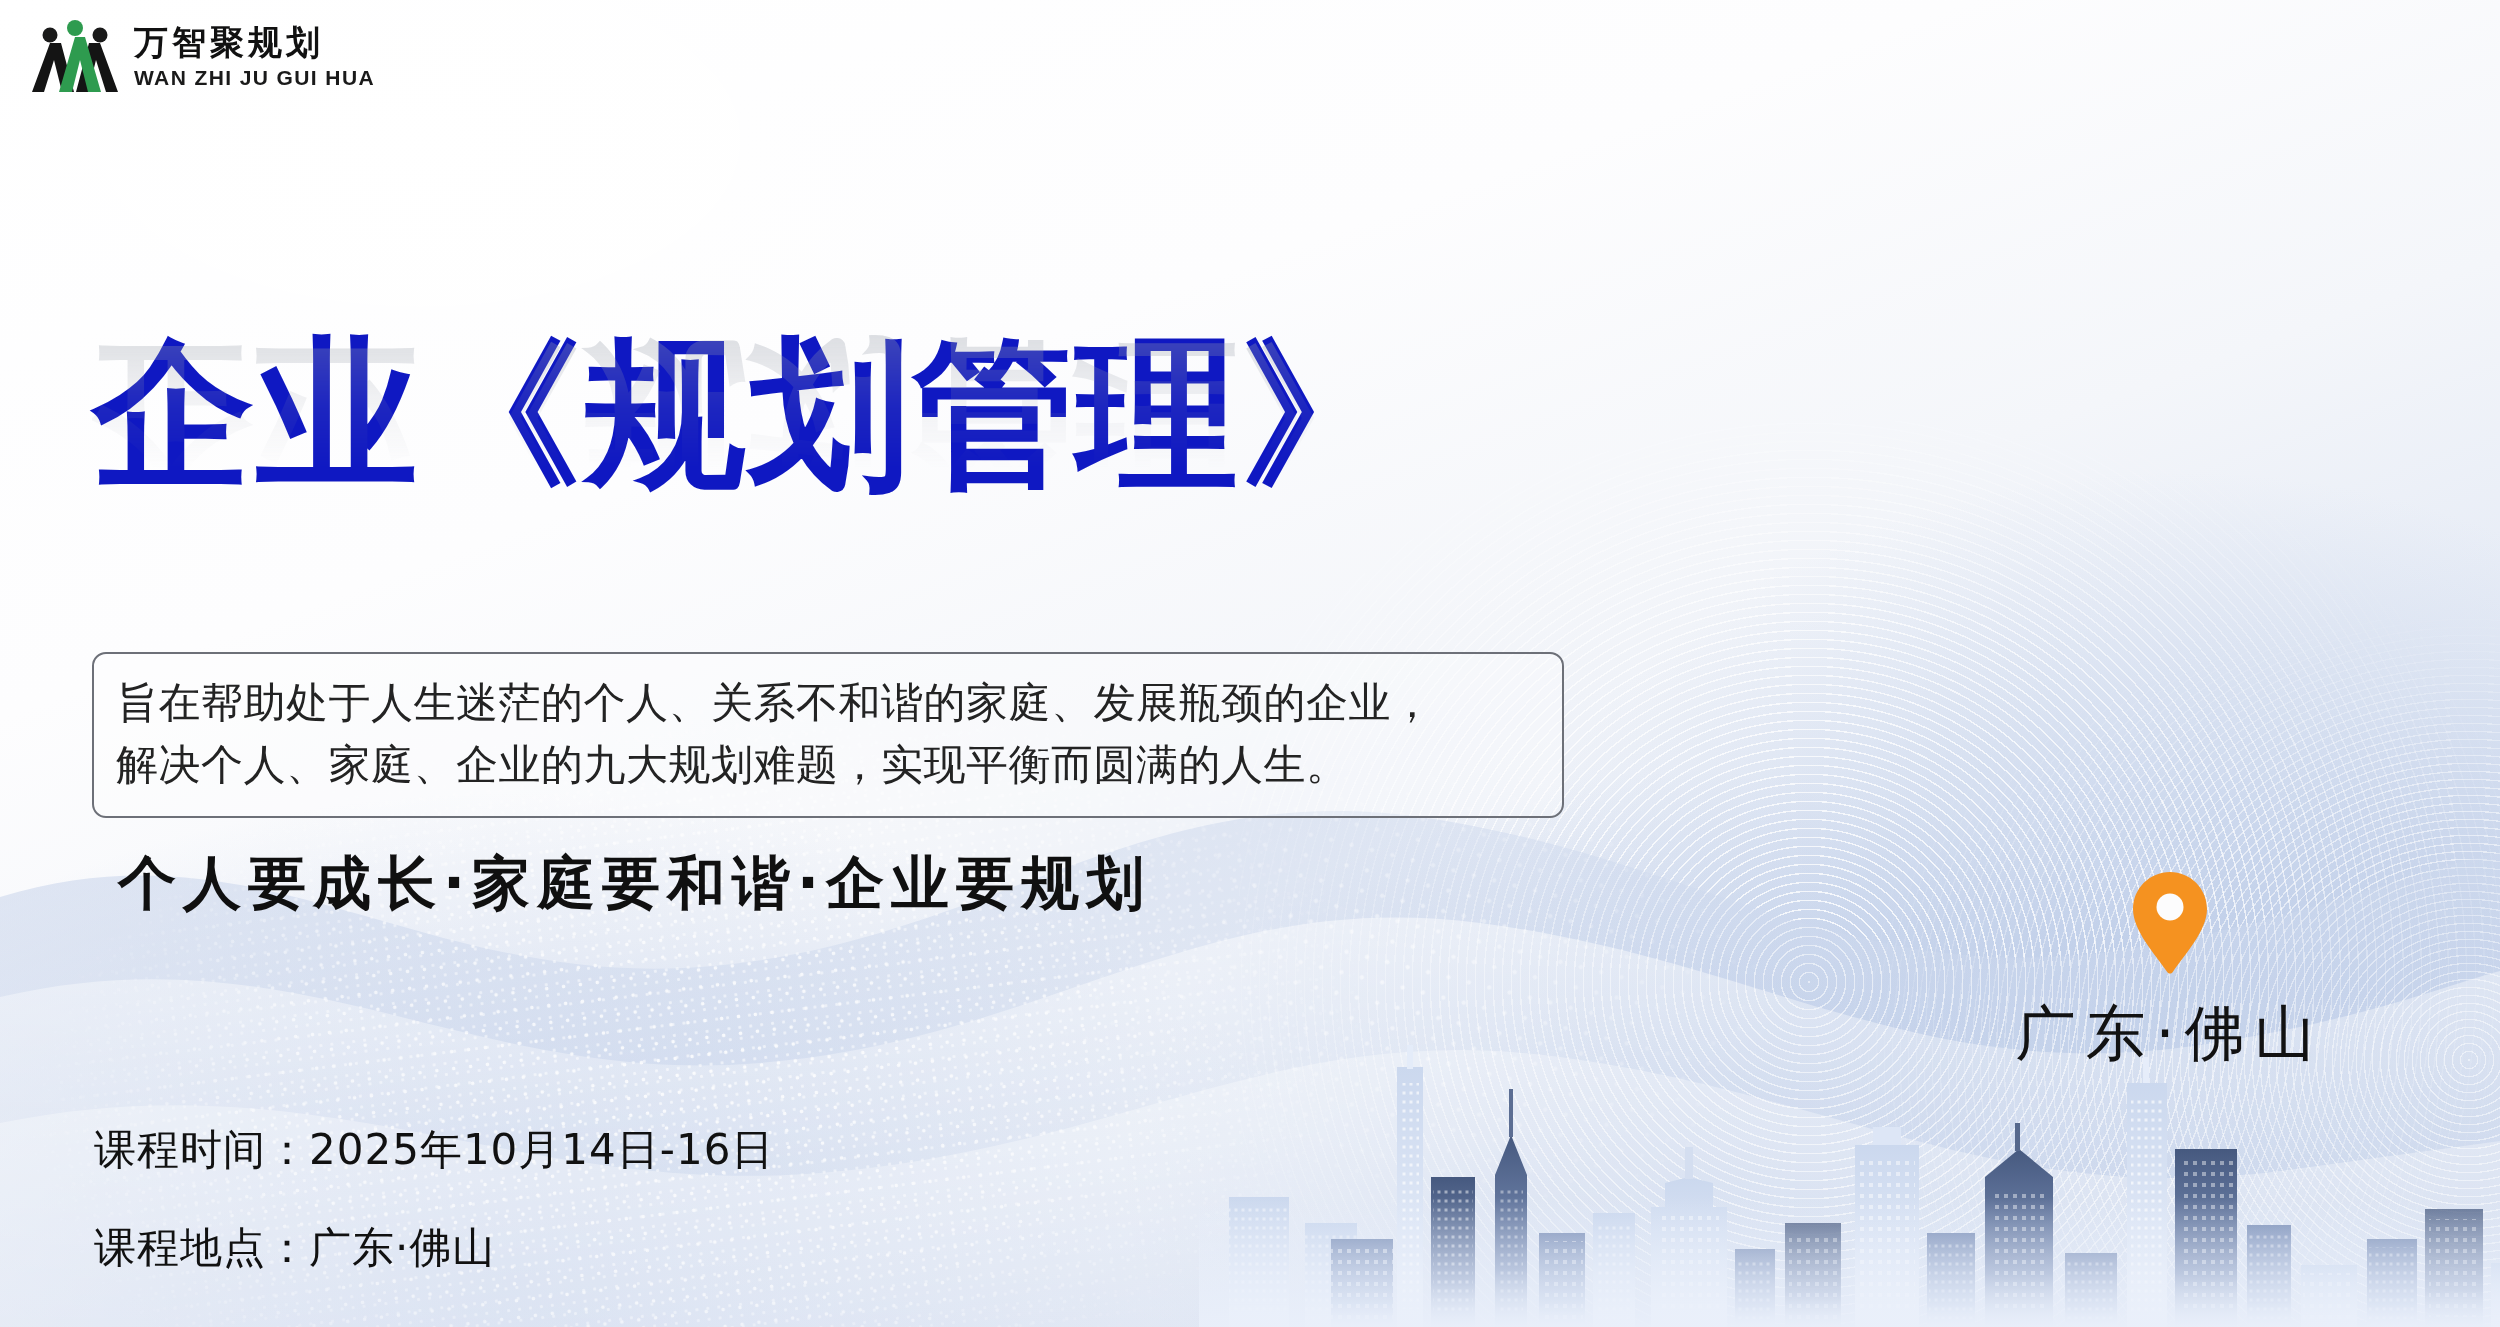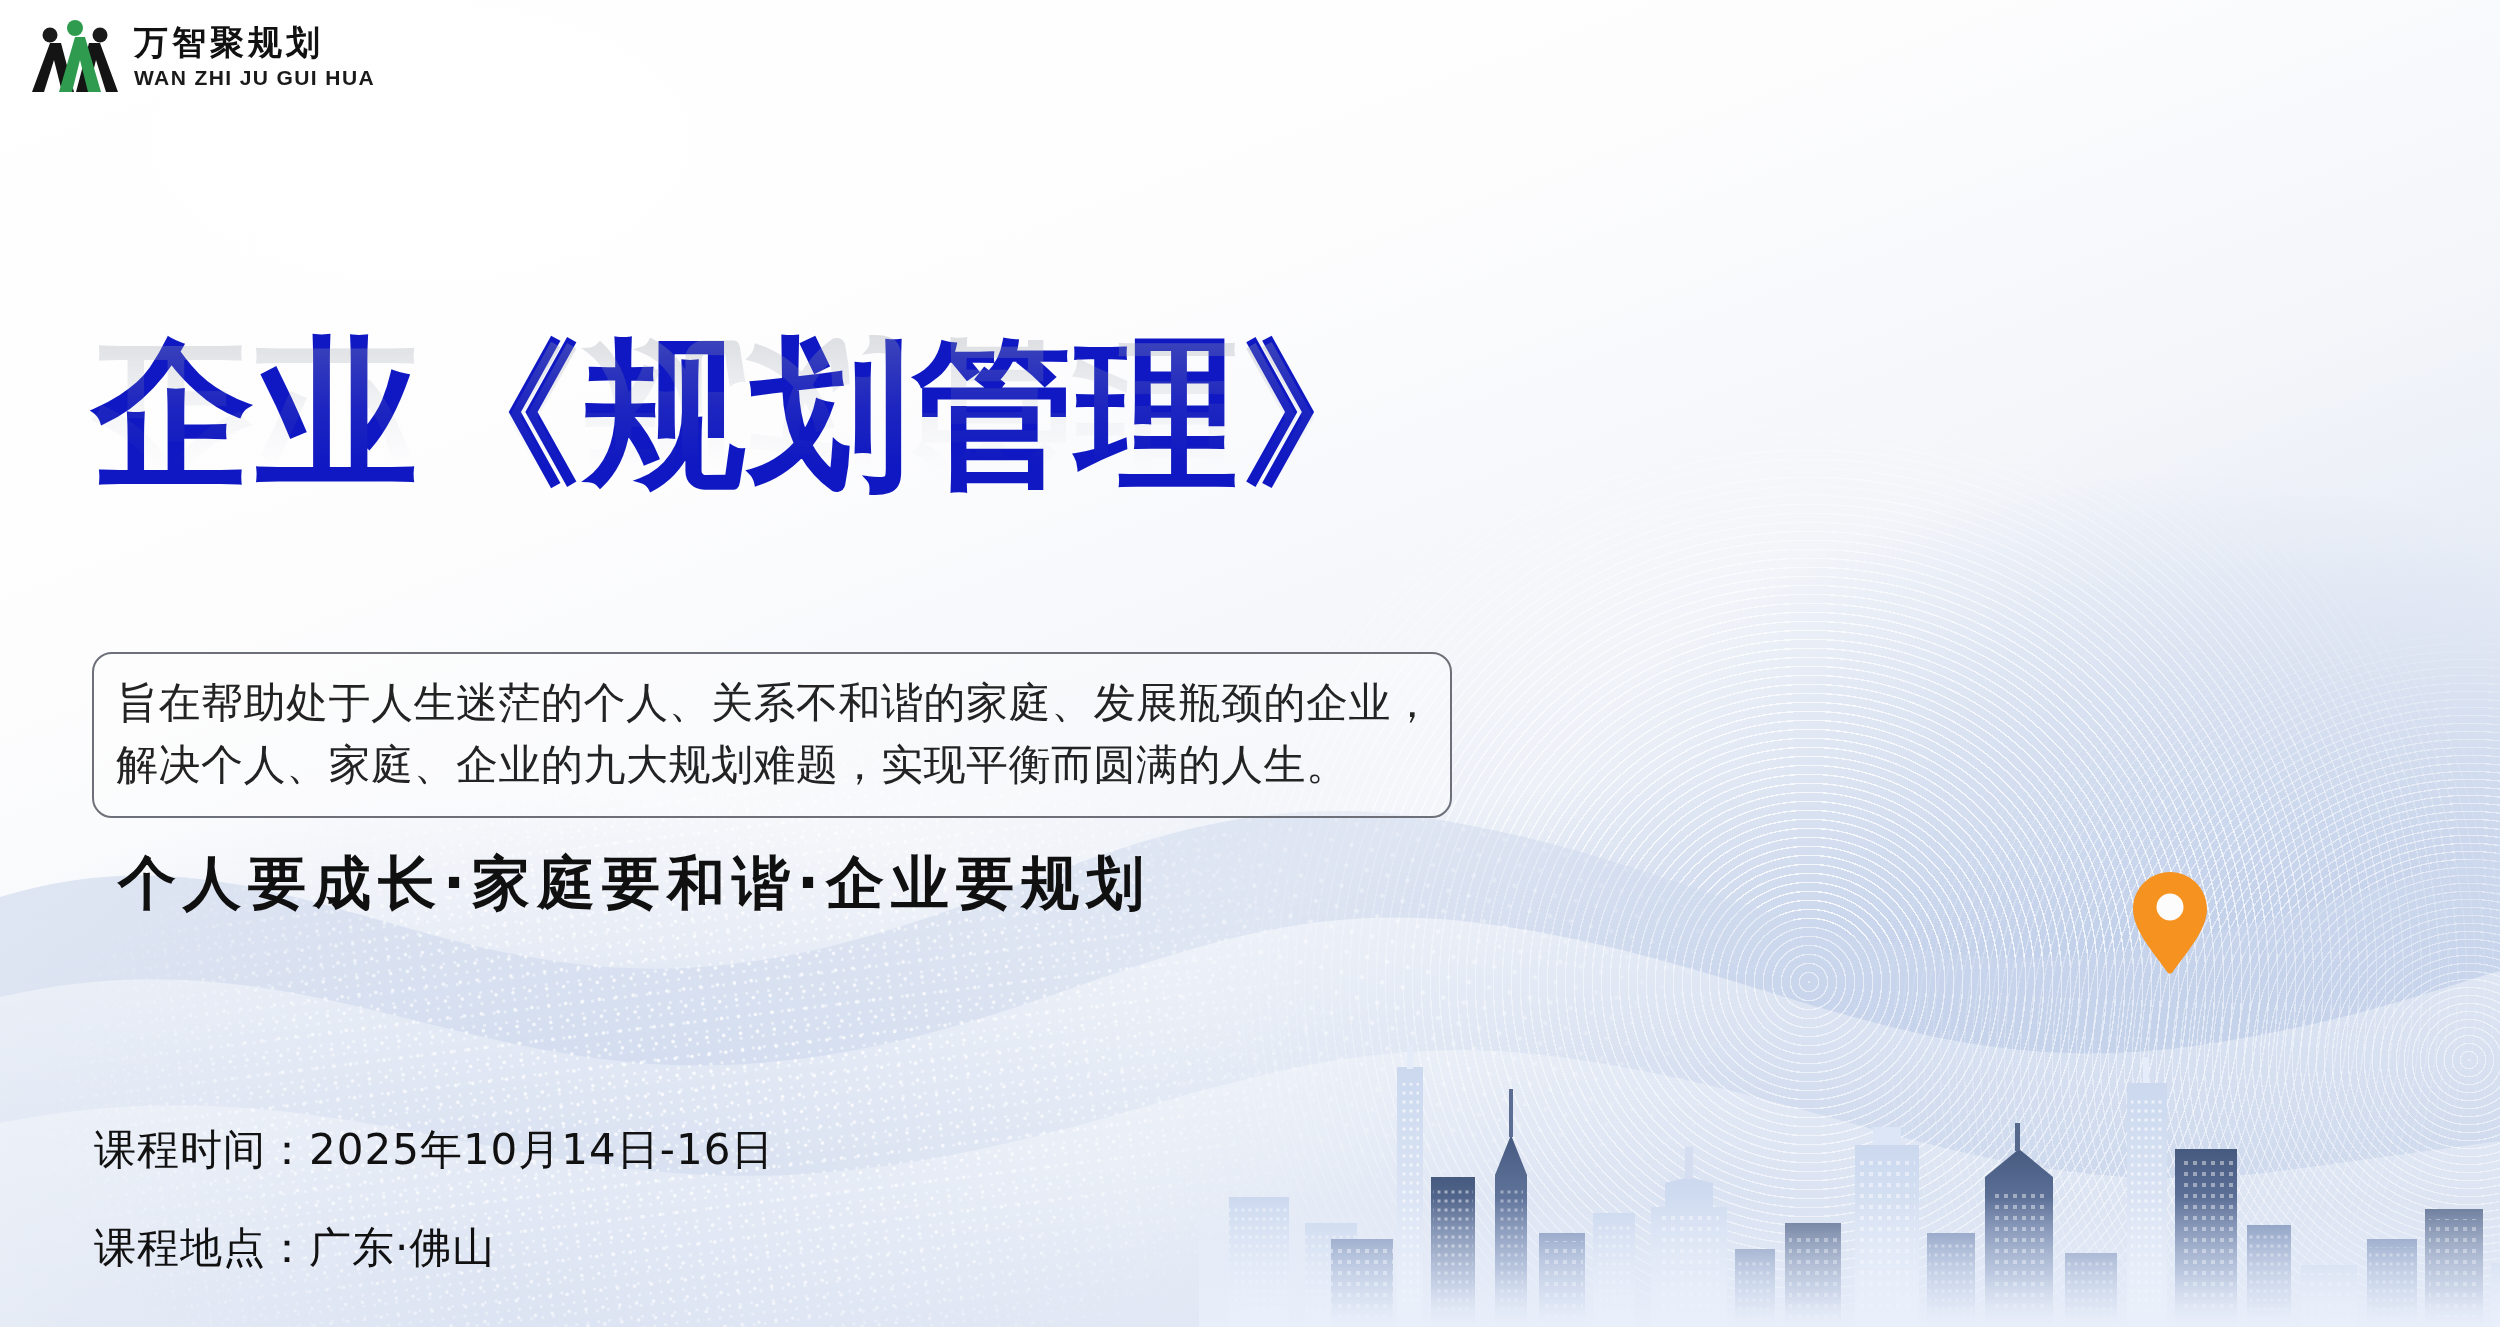--- a/index.html
+++ b/index.html
@@ -95,22 +95,22 @@
     transform:scaleY(-1);
     transform-origin:top;
     margin-top:2px;
     opacity:.40;
     -webkit-mask-image:linear-gradient(to top, rgba(0,0,0,.85) 0%, rgba(0,0,0,.25) 45%, rgba(0,0,0,0) 82%);
             mask-image:linear-gradient(to top, rgba(0,0,0,.85) 0%, rgba(0,0,0,.25) 45%, rgba(0,0,0,0) 82%);
   }
 
   
   .desc-box{
-    position:absolute;left:92px;top:652px;width:1360px;
-    border:2px solid #6d7078;border-radius:20px;
+    position:absolute;left:92px;top:652px;width:1472px;
+    border:2px solid #6d7078;border-radius:14px;
     background:rgba(255,255,255,.30);
     padding:18px 22px 20px 22px;
     box-sizing:border-box;
   }
   .desc-line{
     font-family:"DejaVu Sans","Liberation Sans",sans-serif;
     font-size:42px;color:#232323;line-height:1.48;letter-spacing:.5px;white-space:nowrap;
   }
 
   
@@ -295,20 +295,21 @@
     <div class="desc-line">解决个人、家庭、企业的九大规划难题，实现平衡而圆满的人生。</div>
   </div>
 
   <div class="slogan">个人要成长·家庭要和谐·企业要规划</div>
 
   <div class="pin-block">
     <svg class="pin-icon" viewBox="0 0 82 108">
       <path d="M41,4 C20.6,4 4,20.6 4,41 C4,63 26,86 38.4,104.2 C39.6,106 42.4,106 43.6,104.2 C56,86 78,63 78,41 C78,20.6 61.4,4 41,4 Z" fill="#f59220"></path>
       <circle cx="41" cy="39" r="13.5" fill="#fcfcfd"></circle>
     </svg>
+    <div class="pin-label">广东·佛山</div>
   </div>
 
   <div class="footer">
     <div class="footer-line">课程时间：2025年10月14日-16日</div>
     <div class="footer-line">课程地点：广东·佛山</div>
   </div>
 
 </div>
 
 </body></html>

